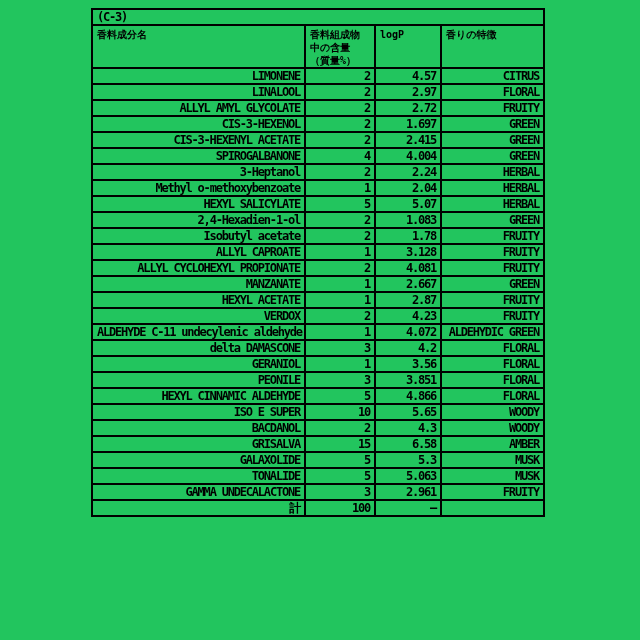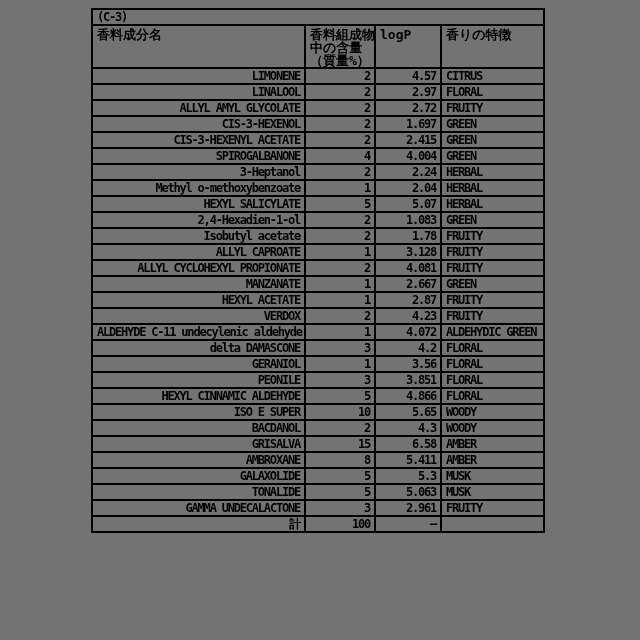--- a/index.html
+++ b/index.html
@@ -1,20 +1,20 @@
 <!DOCTYPE html>
 <html><head>
 <meta charset="utf-8">
 <style>
   * { box-sizing: border-box; }
   html, body { margin: 0; padding: 0; }
   .page {
     width: 640px;
     height: 640px;
-    background: #737373;
+    background: #22c55e;
     position: relative;
     font-family: "DejaVu Sans Mono", "Liberation Mono", monospace;
     font-weight: bold;
     color: #000000;
   }
   table.ftable {
     position: absolute;
     left: 91px;
     top: 8px;
     width: 452px;
@@ -34,32 +34,32 @@
   .caption-cell {
     height: 15px;
     font-size: 13px;
     letter-spacing: 2px;
     text-align: left;
     padding-left: 7px;
   }
   
   .header-row td {
     height: 41px;
-    font-size: 13px;
+    font-size: 10px;
     letter-spacing: 0;
     line-height: 13px;
     vertical-align: top;
     padding-top: 2px;
   }
   .h-name { vertical-align: middle; text-align: left; }
   .h-logp { letter-spacing: 4px; border-radius: 8px; }
   
   .c-name  { text-align: right;  height: 14px; line-height: 14px; }
   .c-num   { text-align: right; height: 14px; line-height: 14px; }
-  .c-odor  { height: 14px; line-height: 14px; border-radius: 8px; }
+  .c-odor  { text-align: right; height: 14px; line-height: 14px; border-radius: 8px; }
 </style>
 </head>
 <body>
 
 <div class="page">
   <table class="ftable">
     <colgroup>
       <col style="width:213px">
       <col style="width:70px">
       <col style="width:66px">
@@ -219,26 +219,20 @@
           <td class="c-num">4.3</td>
           <td class="c-odor">WOODY</td>
         </tr>
         <tr>
           <td class="c-name">GRISALVA</td>
           <td class="c-num">15</td>
           <td class="c-num">6.58</td>
           <td class="c-odor">AMBER</td>
         </tr>
         <tr>
-          <td class="c-name">AMBROXANE</td>
-          <td class="c-num">8</td>
-          <td class="c-num">5.411</td>
-          <td class="c-odor">AMBER</td>
-        </tr>
-        <tr>
           <td class="c-name">GALAXOLIDE</td>
           <td class="c-num">5</td>
           <td class="c-num">5.3</td>
           <td class="c-odor">MUSK</td>
         </tr>
         <tr>
           <td class="c-name">TONALIDE</td>
           <td class="c-num">5</td>
           <td class="c-num">5.063</td>
           <td class="c-odor">MUSK</td>

